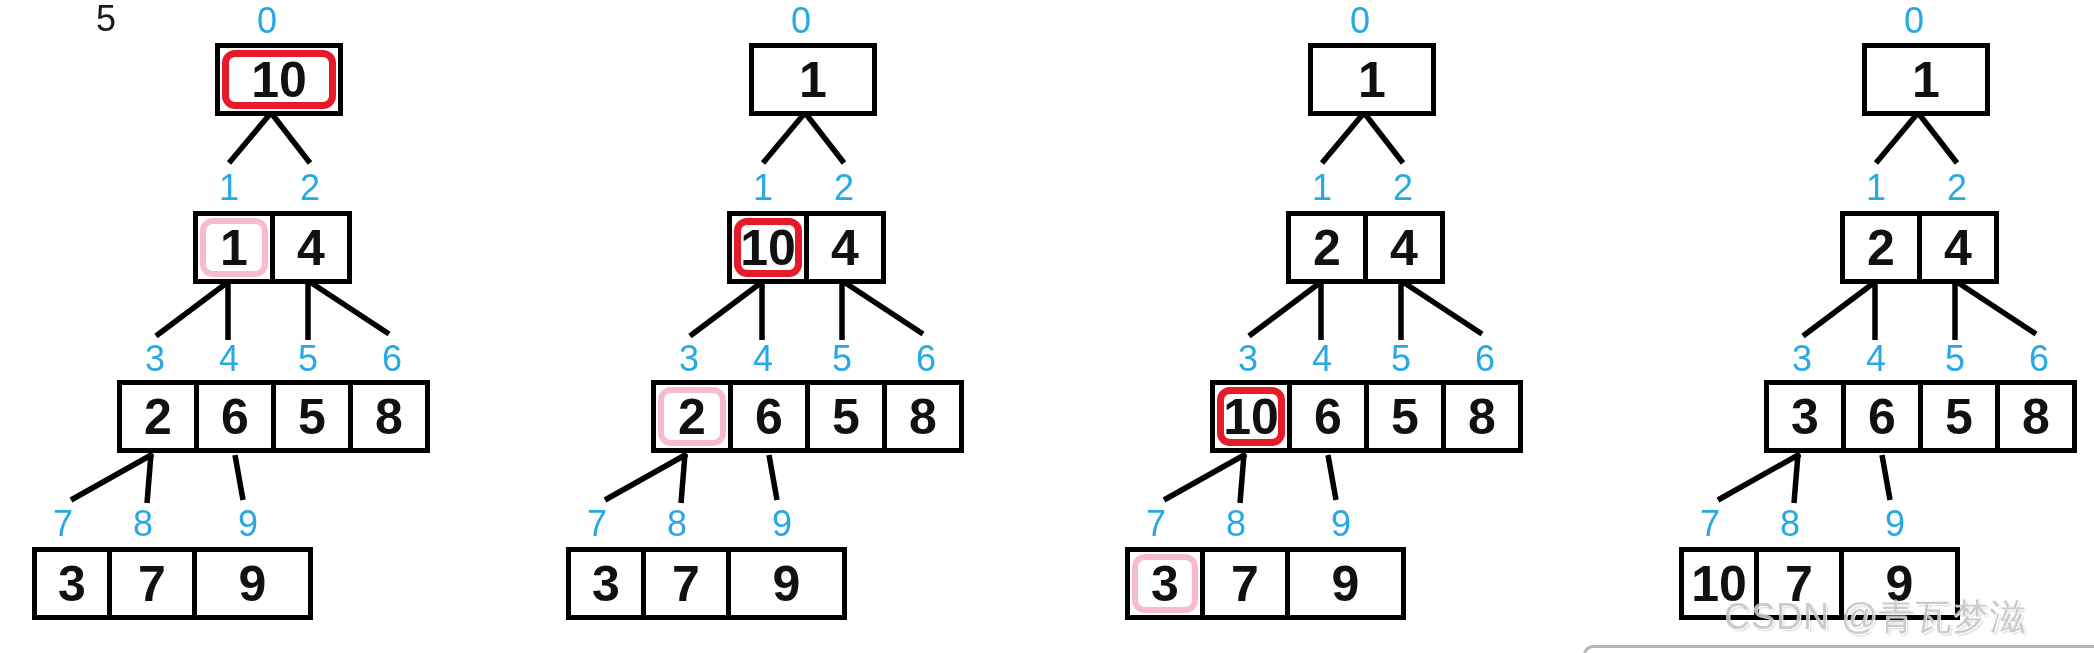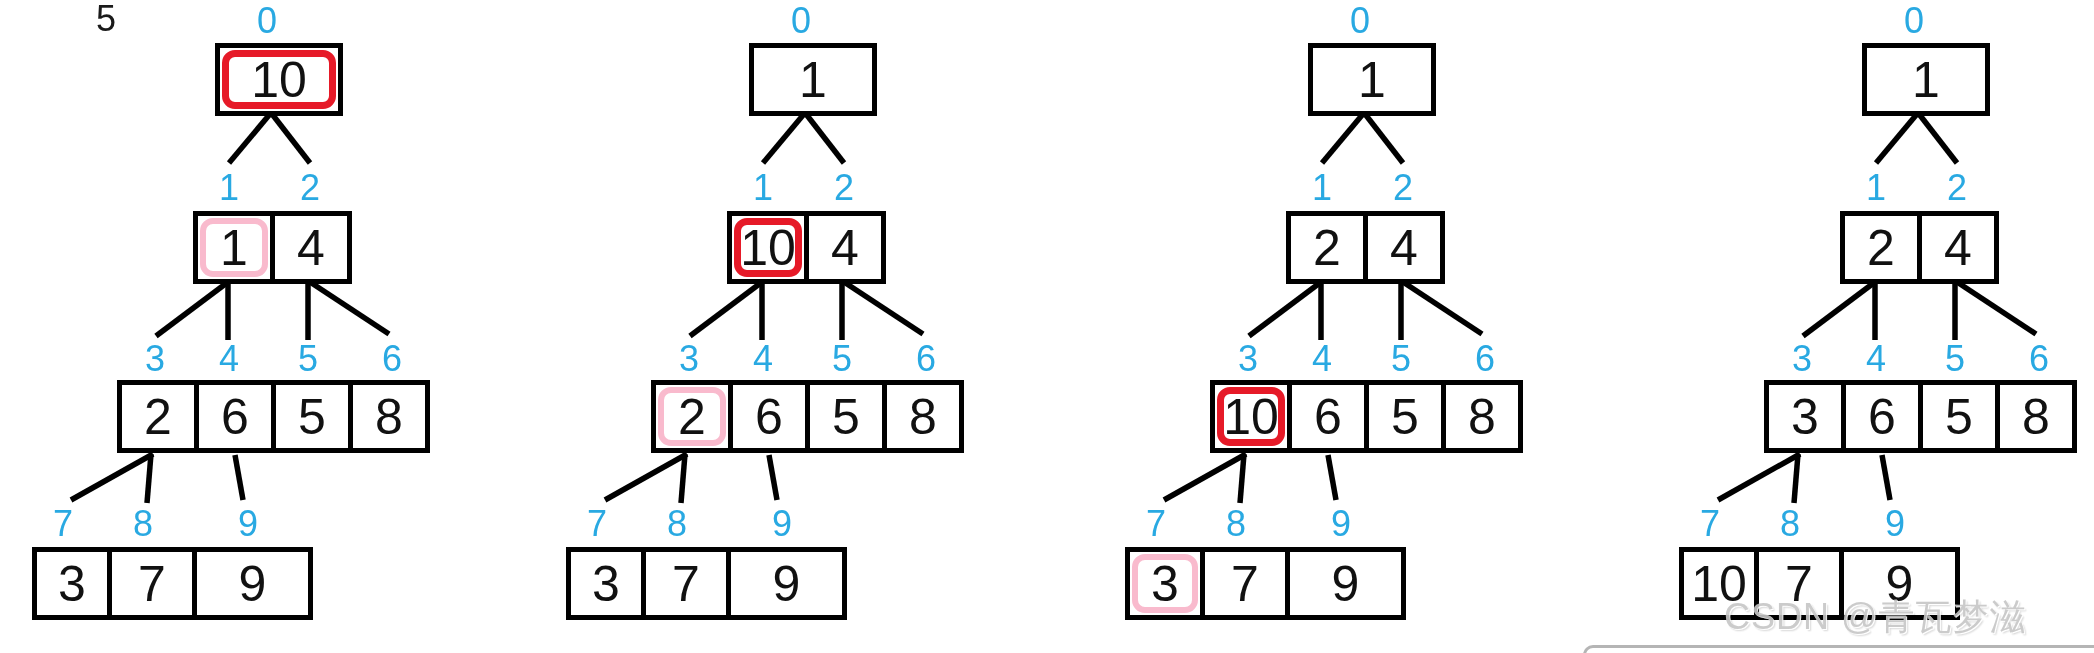--- a/index.html
+++ b/index.html
@@ -37,21 +37,21 @@
     border:5px solid #000;display:flex;align-items:center;justify-content:center;
     font-size:50px;color:#111;
   }
   .cell + .cell{margin-left:-5px;}
   .c7{width:80px}.c8{width:90px}.c9{width:121px}
   .root-box{
     position:absolute;left:215px;top:43px;width:128px;height:73px;box-sizing:border-box;
     background:#fff;border:5px solid #000;display:flex;align-items:center;justify-content:center;
     font-size:50px;color:#111;
   }
-  .val{position:relative;z-index:1;}
+  .val{position:relative;z-index:1;font-weight:bold;}
   .hl-red::before,.hl-pink::before{
     content:"";position:absolute;inset:2px;border-radius:13px;z-index:0;background:transparent;
   }
   .hl-red::before{border:7px solid var(--highlight-red);}
   .hl-pink::before{border:6px solid var(--highlight-pink);}
   .watermark{
     position:absolute;left:1724px;top:599px;z-index:6;font-size:36px;line-height:1;
     color:var(--watermark-gray);opacity:.9;white-space:nowrap;letter-spacing:1px;
     text-shadow:1px 1px 0 #ffffff,2px 2px 2px rgba(0,0,0,.18);
   }

